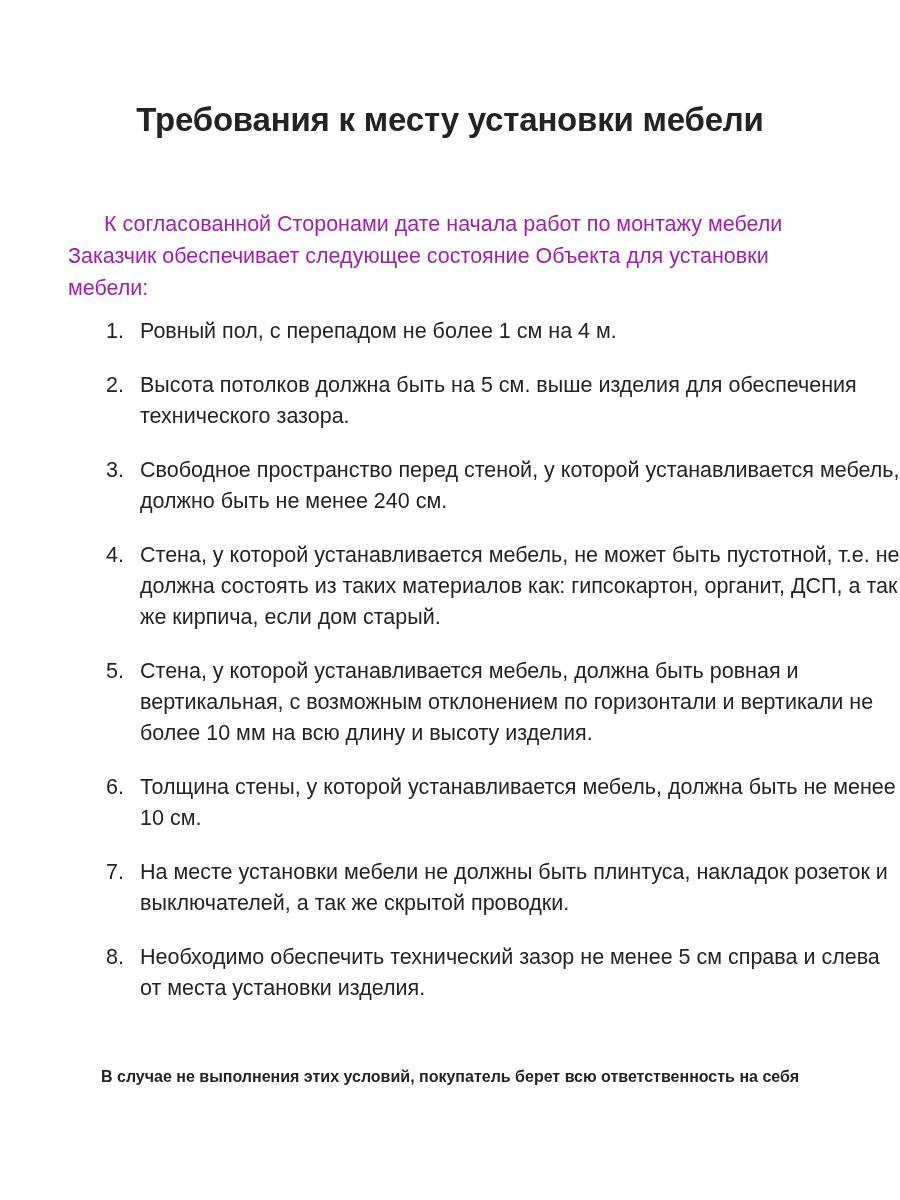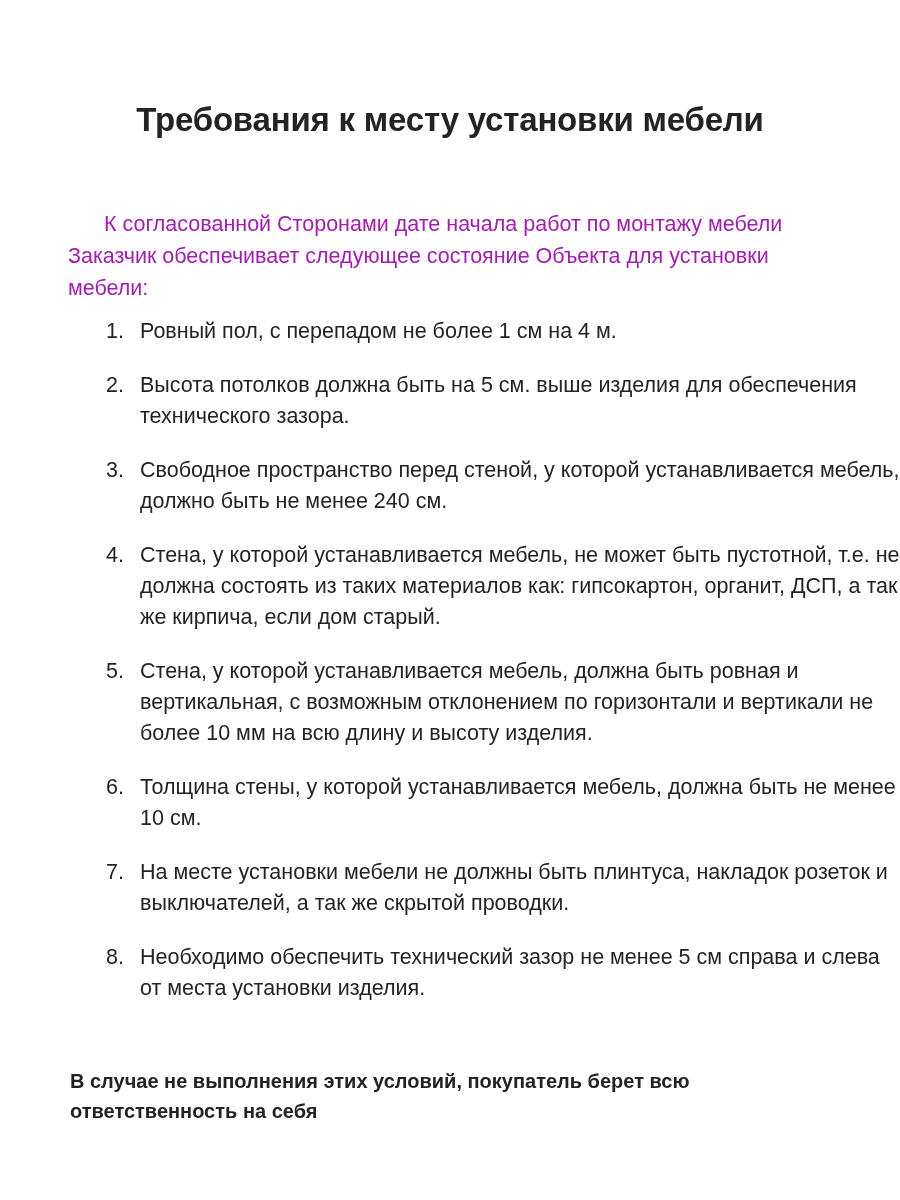--- a/index.html
+++ b/index.html
@@ -84,21 +84,22 @@
     color: #232323;
     white-space: pre-line;
   }
 
   
   .footer-note {
     position: absolute;
     left: 70px;
     top: 1046px;
     width: 760px;
-    font-size: 20px;
+    text-align: center;
+    font-size: 16px;
     font-weight: 700;
     line-height: 30px;
     color: #232323;
     white-space: pre-line;
   }
 </style>
 </head>
 <body>
 
 <div class="page">

